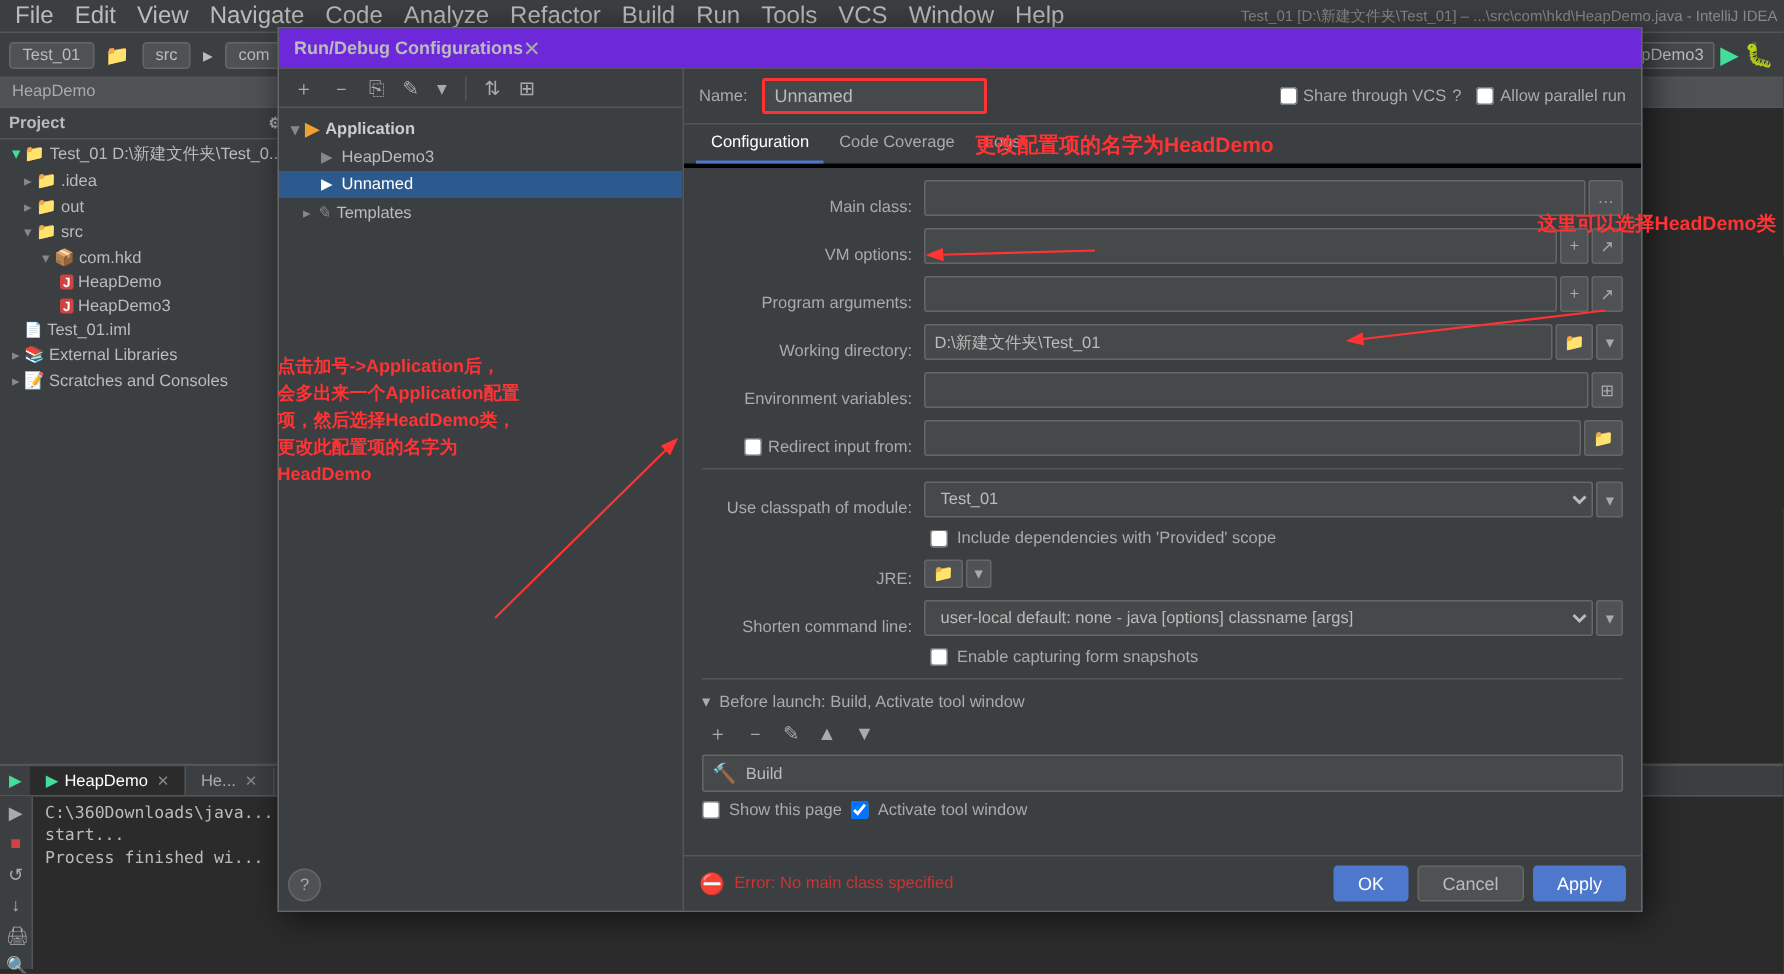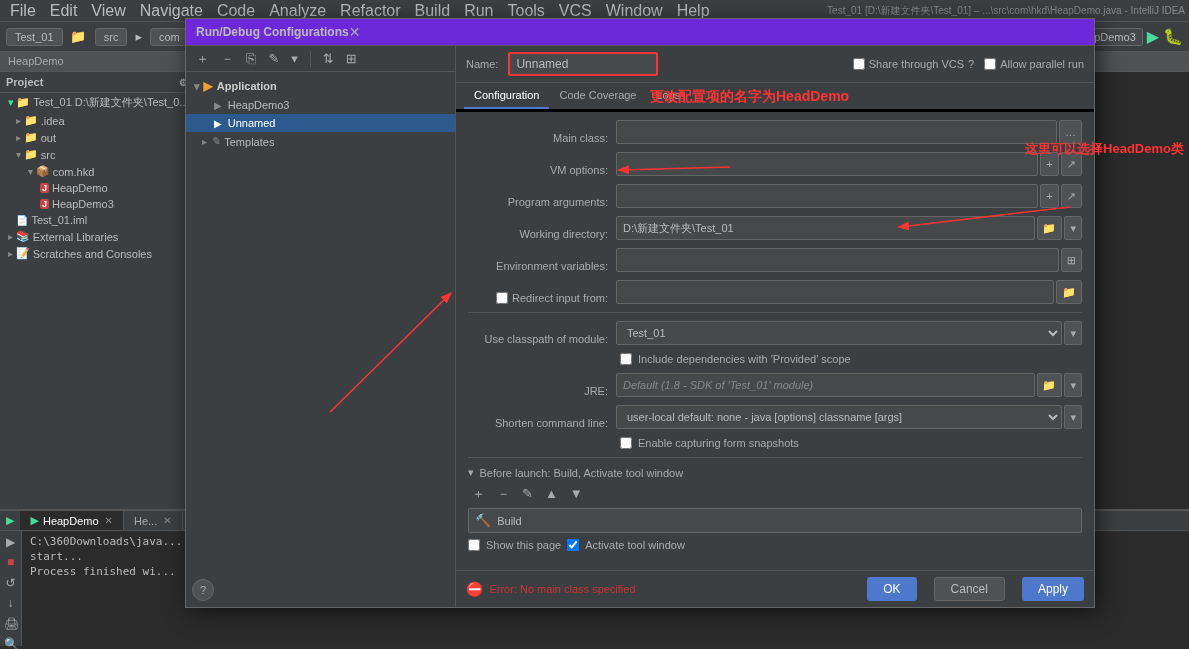--- a/index.html
+++ b/index.html
@@ -350,21 +350,21 @@
       background: #3c3f41;
     }
     .footer-error {
       display: flex;
       align-items: center;
       gap: 6px;
       font-size: 11px;
       color: #cc3333;
     }
     .error-icon { color: #cc3333; font-size: 14px; }
-    .footer-buttons { display: flex; gap: 17px; }
+    .footer-buttons { display: flex; gap: 6px; }
     .btn-ok {
       background: #4d78cc;
       border: none;
       color: #fff;
       padding: 4px 16px;
       border-radius: 3px;
       cursor: pointer;
       font-size: 12px;
     }
     .btn-cancel, .btn-apply {
@@ -759,21 +759,20 @@
               <button class="input-side-btn">▾</button>
             </div>
           </div>
           <div class="checkbox-row">
             <input type="checkbox" style="">
             <span>Include dependencies with 'Provided' scope</span>
           </div>
           <div class="form-row">
             <span class="form-label">JRE:</span>
             <div class="form-input-with-btn">
-              <input class="form-input" type="text" style="color: rgb(136, 136, 136); font-style: italic;" value="Default (1.8 - SDK of 'Test_01' module)">
               <button class="input-side-btn">📁</button>
               <button class="input-side-btn">▾</button>
             </div>
           </div>
           <div class="form-row">
             <span class="form-label">Shorten command line:</span>
             <div class="form-input-with-btn">
               <select class="form-select">
                 <option>user-local default: none - java [options] classname [args]</option>
               </select>
@@ -827,20 +826,27 @@
 
   <div class="callout" style="top:88px; left:650px; font-size:14px; color:#ff3333; pointer-events:none; z-index:50;text-align:center;">
     <span>更改配置项的名字为HeadDemo</span>
     
   </div>
 
   <div class="callout" style="top:140px; right:5px; font-size:13px; color:#ff3333; pointer-events:none; z-index:50; text-align:right; max-width:200px;">
     <span>这里可以选择HeadDemo类</span>
   </div>
 
+  <div class="callout-box" style="top:235px; left:185px; font-size:12px; color:#ff3333; pointer-events:none; z-index:50; max-width:270px; line-height:1.5;">
+    点击加号-&gt;Application后，<br>
+    会多出来一个Application配置<br>
+    项，然后选择HeadDemo类，<br>
+    更改此配置项的名字为<br>
+    HeadDemo
+  </div>
 
   <svg style="position:absolute;top:52px;left:0;width:1189px;height:590px;pointer-events:none;z-index:45;">
 
     <line x1="330" y1="360" x2="450" y2="242" stroke="#ff3333" stroke-width="1.5" marker-end="url(#arrowhead)"></line>
 
     <line x1="730" y1="115" x2="620" y2="118" stroke="#ff3333" stroke-width="1.5" marker-end="url(#arrowhead2)"></line>
 
     <line x1="1070" y1="155" x2="900" y2="175" stroke="#ff3333" stroke-width="1.5" marker-end="url(#arrowhead3)"></line>
     <defs>
       <marker id="arrowhead" markerWidth="8" markerHeight="6" refX="6" refY="3" orient="auto">

